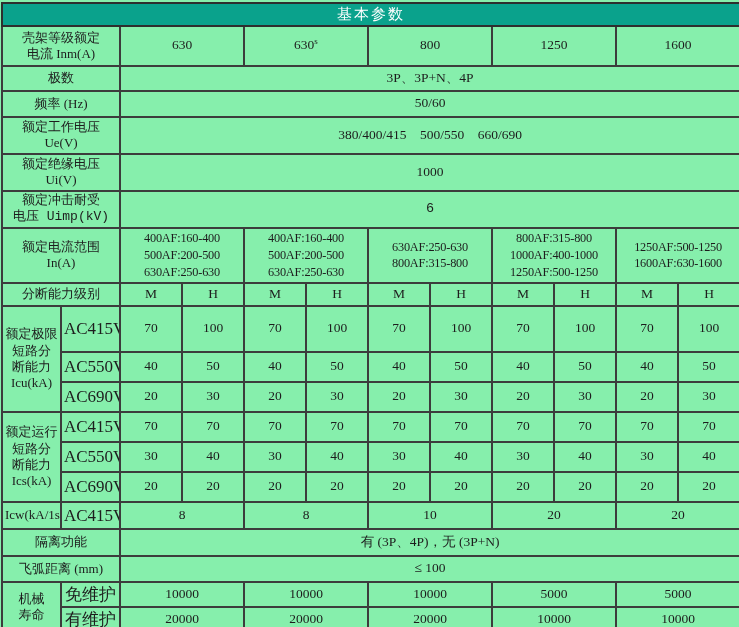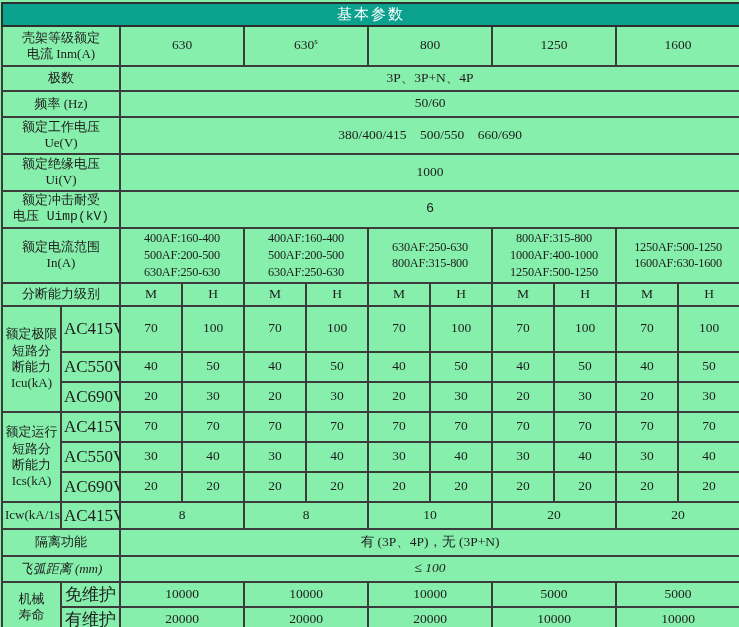--- a/index.html
+++ b/index.html
@@ -208,21 +208,21 @@
           <td colspan="2" class="value">8</td>
           <td colspan="2" class="value">8</td>
           <td colspan="2" class="value">10</td>
           <td colspan="2" class="value">20</td>
           <td colspan="2" class="value">20</td>
         </tr>
         <tr style="height: 27px;">
           <td colspan="2" class="label">隔离功能</td>
           <td colspan="10" class="value">有 (3P、4P)，无 (3P+N)</td>
         </tr>
-        <tr style="height: 26px; font-style: italic;">
+        <tr style="height: 26px;">
           <td colspan="2" class="label">飞弧距离 (mm)</td>
           <td colspan="10" class="value">≤ 100</td>
         </tr>
         <tr style="height: 23px;">
           <td rowspan="2" class="label">机械
 寿命</td>
           <td class="sublabel">免维护</td>
           <td colspan="2" class="value">10000</td>
           <td colspan="2" class="value">10000</td>
           <td colspan="2" class="value">10000</td>

